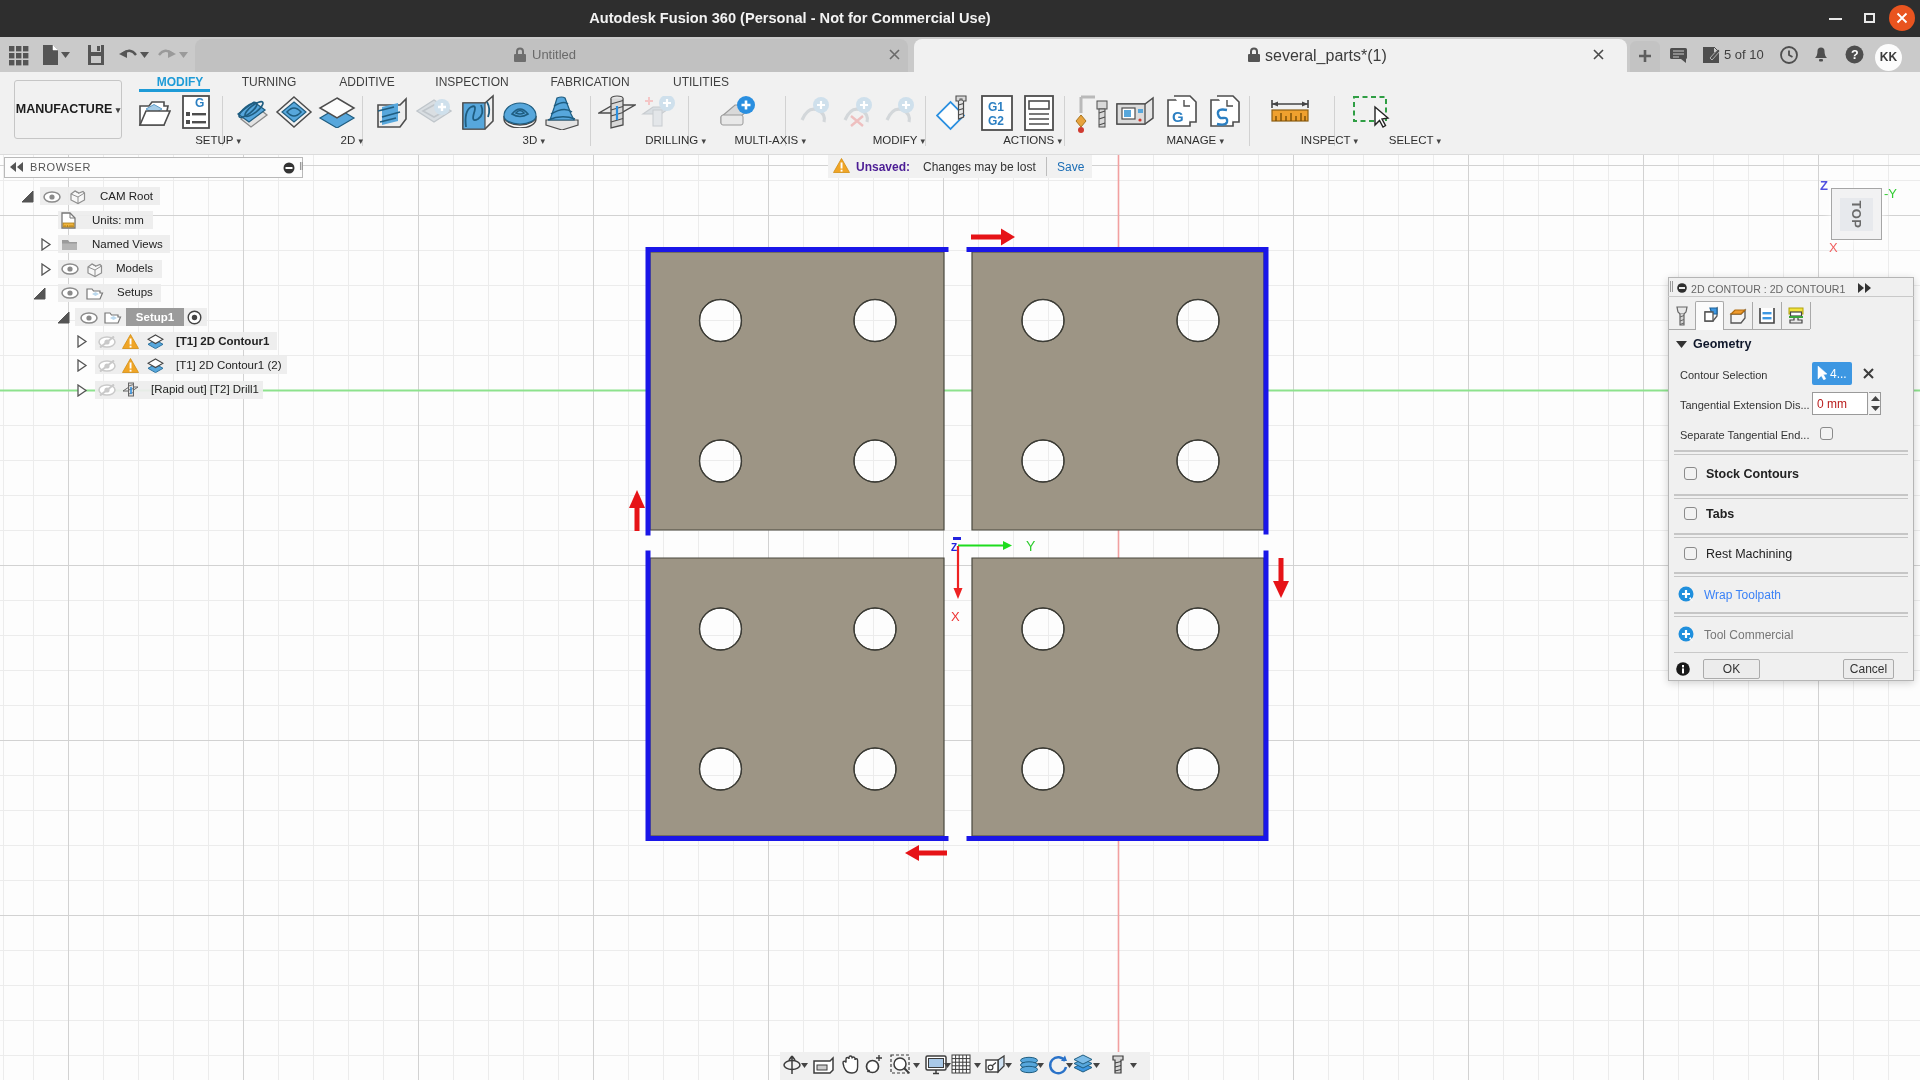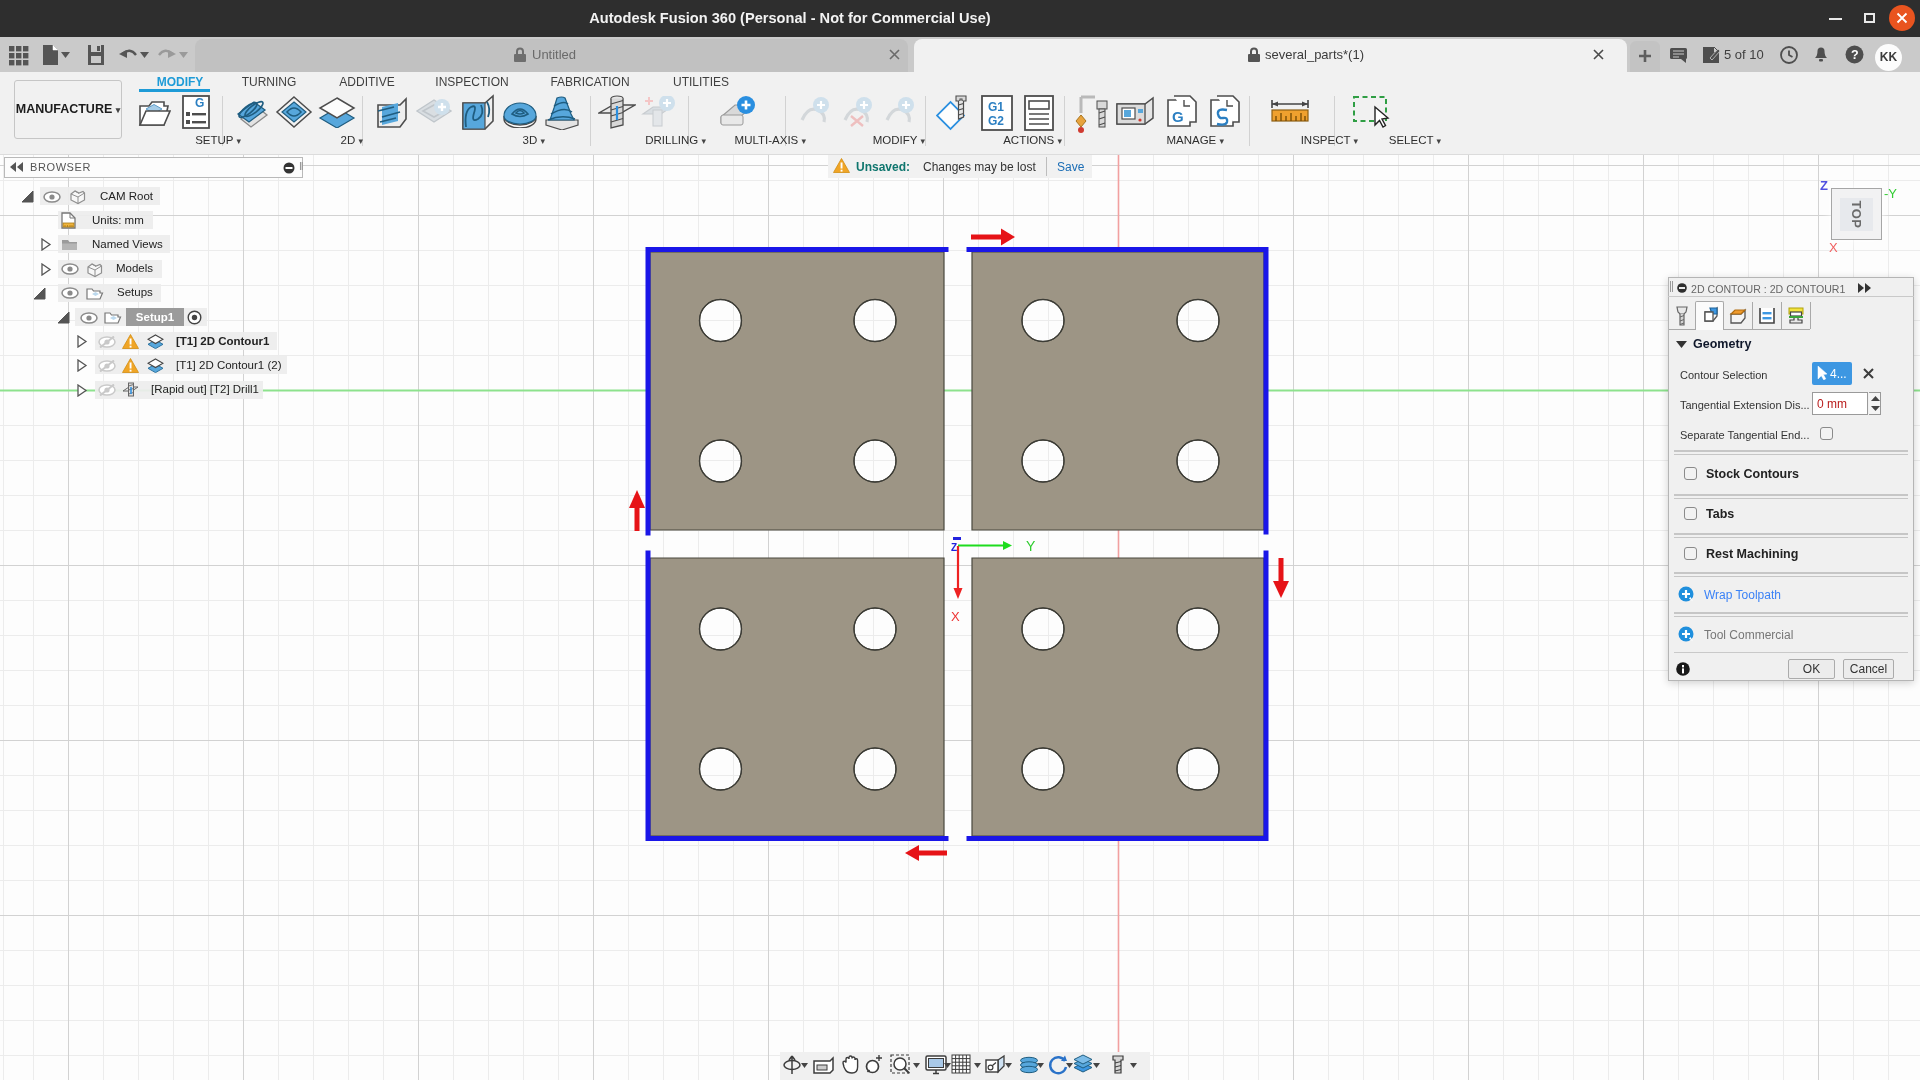--- a/index.html
+++ b/index.html
@@ -125,21 +125,21 @@
   </svg>
 <div class="i" style="left:532px;top:47px;font-size:13px;color:#6a6a6a">Untitled</div>
 <svg class="i" style="left:888px;top:48px" width="13" height="13" viewBox="0 0 13 13">
     <path d="M2,2 L11,11 M11,2 L2,11" stroke="#6a6a6a" stroke-width="1.6"></path>
   </svg>
 <div class="i" style="left:914px;top:39px;width:713px;height:33px;background:#f1f1f1;border-radius:8px 8px 0 0"></div>
 <svg class="i" style="left:1247px;top:47px" width="14" height="16" viewBox="0 0 14 16">
     <rect x="1" y="7" width="12" height="8" rx="1" fill="#555"></rect>
     <path d="M4,7 L4,4.5 A3,3 0 0 1 10,4.5 L10,7" fill="none" stroke="#555" stroke-width="2"></path>
   </svg>
-<div class="i" style="left:1265px;top:47px;font-size:13px;color:#3c3c3c">several_parts*(1)</div>
+<div class="i" style="left:1265px;top:47px;font-size:16px;color:#3c3c3c">several_parts*(1)</div>
 <svg class="i" style="left:1592px;top:48px" width="13" height="13" viewBox="0 0 13 13">
     <path d="M2,2 L11,11 M11,2 L2,11" stroke="#4a4a4a" stroke-width="1.6"></path>
   </svg>
 <div class="i" style="left:1630px;top:41px;width:30px;height:31px;background:#c3c3c3;border-radius:6px 6px 0 0"></div>
 <svg class="i" style="left:1637px;top:48px" width="16" height="16" viewBox="0 0 16 16">
     <path d="M2,8 L14,8 M8,2 L8,14" stroke="#5e5e5e" stroke-width="2.6"></path>
   </svg>
 <svg class="i" style="left:1669px;top:47px" width="19" height="17" viewBox="0 0 19 17">
     <rect x="1" y="1" width="17" height="11" rx="1.5" fill="#4e4e4e"></rect>
     <path d="M4,4 L15,4 M4,7 L15,7 M4,10 L10,10" stroke="#cacaca" stroke-width="1.2"></path>
@@ -337,21 +337,21 @@
 <div class="glab" style="left:1084px">MANAGE <span class="car">▾</span></div>
 <div class="glab" style="left:1218px">INSPECT <span class="car">▾</span></div>
 <div class="glab" style="left:1301px">SELECT <span class="car">▾</span></div>
 
 <div class="i" style="left:828px;top:155px;width:264px;height:23px;background:#f1f1f1"></div>
 <svg class="i" style="left:833px;top:158px" width="17" height="15" viewBox="0 0 17 15">
     <polygon points="8.5,0.5 16.5,14.5 0.5,14.5" fill="#f0a526" stroke="#d28d12" stroke-width="0.8"></polygon>
     <rect x="7.6" y="4.5" width="1.9" height="6" fill="#fff"></rect>
     <rect x="7.6" y="11.7" width="1.9" height="1.9" fill="#fff"></rect>
   </svg>
-<div class="i" style="left:856px;top:160px;font-size:12px;font-weight:bold;color:#0f766e">Unsaved:</div>
+<div class="i" style="left:856px;top:160px;font-size:12px;font-weight:bold;color:#4c1d95">Unsaved:</div>
 <div class="i" style="left:923px;top:160px;font-size:12px;color:#333">Changes may be lost</div>
 <div class="i" style="left:1046px;top:157px;width:1px;height:19px;background:#bdbdbd"></div>
 <div class="i" style="left:1057px;top:160px;font-size:12px;color:#1b6db5">Save</div>
 
 <div class="i" style="left:4px;top:157px;width:299px;height:21px;background:#fcfcfc;border:1px solid #b9b9b9"></div>
 <svg class="i" style="left:10px;top:162px" width="14" height="10" viewBox="0 0 14 10">
     <polygon points="6,0 6,10 0,5" fill="#555"></polygon>
     <polygon points="13,0 13,10 7,5" fill="#555"></polygon>
   </svg>
 <div class="i" style="left:30px;top:161px;font-size:11px;color:#555;letter-spacing:0.6px">BROWSER</div>
@@ -564,21 +564,21 @@
 <div class="i" style="left:1674px;top:453.5px;width:234px;height:1.5px;background:#c6c6c6"></div>
 <div class="i" style="left:1684px;top:467px;width:13px;height:13px;background:#f2f2f2;border:1.5px solid #8a8a8a;border-radius:3px"></div>
 <div class="i" style="left:1706px;top:467px;font-size:12.5px;font-weight:bold;color:#222">Stock Contours</div>
 <div class="i" style="left:1674px;top:494px;width:234px;height:1.5px;background:#c6c6c6"></div>
 <div class="i" style="left:1674px;top:497.5px;width:234px;height:1.5px;background:#c6c6c6"></div>
 <div class="i" style="left:1684px;top:507px;width:13px;height:13px;background:#f2f2f2;border:1.5px solid #8a8a8a;border-radius:3px"></div>
 <div class="i" style="left:1706px;top:507px;font-size:12.5px;font-weight:bold;color:#222">Tabs</div>
 <div class="i" style="left:1674px;top:533px;width:234px;height:1.5px;background:#c6c6c6"></div>
 <div class="i" style="left:1674px;top:536.5px;width:234px;height:1.5px;background:#c6c6c6"></div>
 <div class="i" style="left:1684px;top:547px;width:13px;height:13px;background:#f2f2f2;border:1.5px solid #8a8a8a;border-radius:3px"></div>
-<div class="i" style="left:1706px;top:547px;font-size:12.5px;font-weight:bold;color:#222">Rest Machining</div>
+<div class="i" style="left:1706px;top:547px;font-size:12.5px;font-weight:normal;color:#222">Rest Machining</div>
 <div class="i" style="left:1674px;top:572px;width:234px;height:1.5px;background:#c6c6c6"></div>
 <div class="i" style="left:1674px;top:575.5px;width:234px;height:1.5px;background:#c6c6c6"></div>
 <svg class="i" style="left:1678px;top:586px" width="16" height="16" viewBox="0 0 16 16">
     <circle cx="8" cy="8" r="7.5" fill="#1f8fdd"></circle>
     <path d="M4,8 L12,8 M8,4 L8,12" stroke="#fff" stroke-width="2.2"></path>
     <polygon points="11,12.5 15,15.5 12.5,11" fill="#fff"></polygon>
   </svg>
 <div class="i" style="left:1704px;top:588px;font-size:12px;color:#3b82f6">Wrap Toolpath</div>
 <div class="i" style="left:1674px;top:612px;width:234px;height:1.5px;background:#c6c6c6"></div>
 <div class="i" style="left:1674px;top:615.5px;width:234px;height:1.5px;background:#c6c6c6"></div>
@@ -587,21 +587,21 @@
     <path d="M4,8 L12,8 M8,4 L8,12" stroke="#fff" stroke-width="2.2"></path>
     <polygon points="11,12.5 15,15.5 12.5,11" fill="#fff"></polygon>
   </svg>
 <div class="i" style="left:1704px;top:628px;font-size:12px;color:#777">Tool Commercial</div>
 <div class="i" style="left:1674px;top:652px;width:234px;height:1px;background:#c9c9c9"></div>
 <svg class="i" style="left:1676px;top:662px" width="14" height="14" viewBox="0 0 14 14">
     <circle cx="7" cy="7" r="6.8" fill="#1a1a1a"></circle>
     <rect x="6" y="3" width="2" height="2.4" fill="#fff"></rect>
     <rect x="6" y="6.4" width="2" height="5" fill="#fff"></rect>
   </svg>
-<div class="dbtn" style="left:1788px;width:47px">OK</div>
+<div class="dbtn" style="left:1703px;width:57px">OK</div>
 <div class="dbtn" style="left:1843px;width:51px">Cancel</div>
 <div class="i" style="left:780px;top:1052px;width:370px;height:28px;background:#f0f0f0"></div>
 <svg class="i" style="left:782px;top:1054px" width="20" height="22" viewBox="0 0 20 22">
     <ellipse cx="10" cy="11" rx="8" ry="4.5" fill="none" stroke="#3c3c3c" stroke-width="1.5"></ellipse>
     <path d="M10,2 L10,20 M10,2 L7,6 M10,2 L13,6" stroke="#3c3c3c" stroke-width="1.5" fill="none"></path>
   </svg>
 <svg class="i" style="left:801px;top:1062px" width="8" height="7" viewBox="0 0 8 7">
     <polygon points="0,1 7,1 3.5,6" fill="#444"></polygon>
   </svg>
 <svg class="i" style="left:812px;top:1054px" width="22" height="22" viewBox="0 0 22 22">

